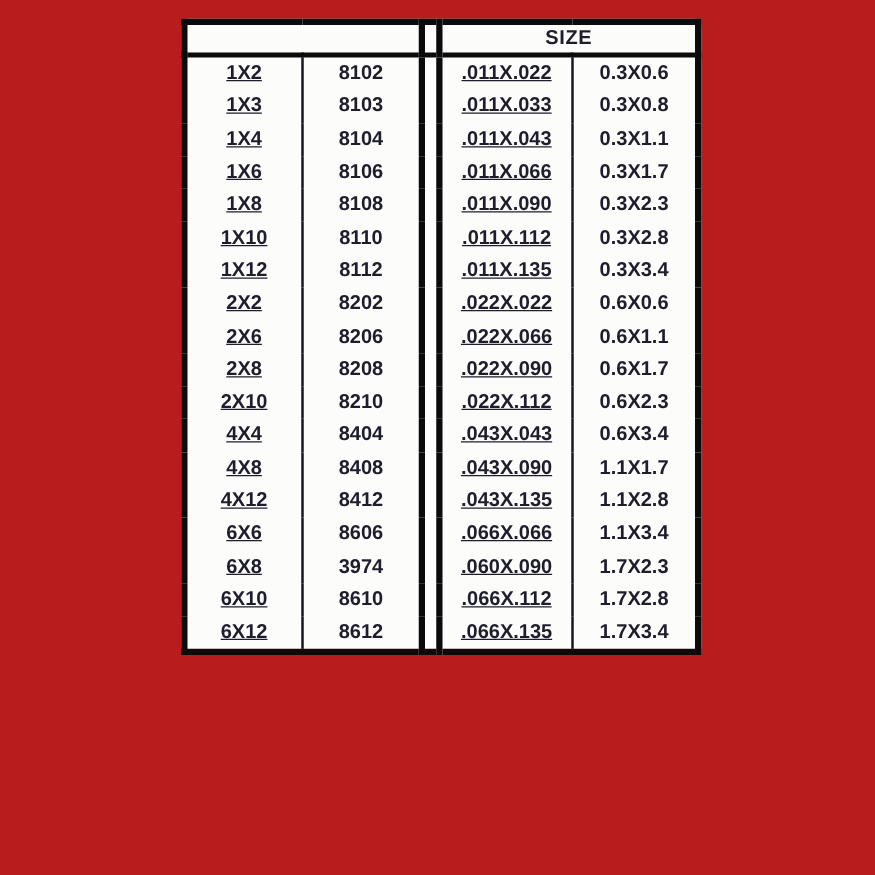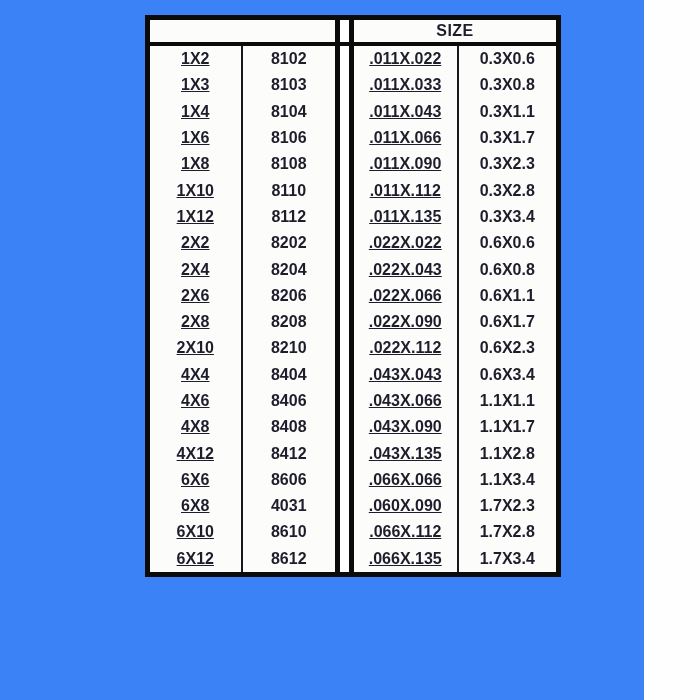--- a/index.html
+++ b/index.html
@@ -5,23 +5,23 @@
   html, body {
     margin: 0;
     padding: 0;
     width: 700px;
     height: 700px;
     background: #fefefe;
     font-family: "Liberation Sans", sans-serif;
   }
   .page {
     position: relative;
-    width: 644px;
+    width: 700px;
     height: 700px;
-    background: #3b82f6;
+    background: #b91c1c;
     overflow: hidden;
   }
   table.strip-table {
     position: absolute;
     left: 145px;
     top: 15px;
     border-collapse: collapse;
     table-layout: fixed;
     background: #fcfcfb;
     color: #1d1d2c;
@@ -134,27 +134,20 @@
           <td class="c-mm">0.3X3.4</td>
         </tr>
         <tr>
           <td class="c-scale">2X2</td>
           <td class="c-item">8202</td>
           <td class="cgap"></td>
           <td class="c-inch">.022X.022</td>
           <td class="c-mm">0.6X0.6</td>
         </tr>
         <tr>
-          <td class="c-scale">2X4</td>
-          <td class="c-item">8204</td>
-          <td class="cgap"></td>
-          <td class="c-inch">.022X.043</td>
-          <td class="c-mm">0.6X0.8</td>
-        </tr>
-        <tr>
           <td class="c-scale">2X6</td>
           <td class="c-item">8206</td>
           <td class="cgap"></td>
           <td class="c-inch">.022X.066</td>
           <td class="c-mm">0.6X1.1</td>
         </tr>
         <tr>
           <td class="c-scale">2X8</td>
           <td class="c-item">8208</td>
           <td class="cgap"></td>
@@ -169,27 +162,20 @@
           <td class="c-mm">0.6X2.3</td>
         </tr>
         <tr>
           <td class="c-scale">4X4</td>
           <td class="c-item">8404</td>
           <td class="cgap"></td>
           <td class="c-inch">.043X.043</td>
           <td class="c-mm">0.6X3.4</td>
         </tr>
         <tr>
-          <td class="c-scale">4X6</td>
-          <td class="c-item">8406</td>
-          <td class="cgap"></td>
-          <td class="c-inch">.043X.066</td>
-          <td class="c-mm">1.1X1.1</td>
-        </tr>
-        <tr>
           <td class="c-scale">4X8</td>
           <td class="c-item">8408</td>
           <td class="cgap"></td>
           <td class="c-inch">.043X.090</td>
           <td class="c-mm">1.1X1.7</td>
         </tr>
         <tr>
           <td class="c-scale">4X12</td>
           <td class="c-item">8412</td>
           <td class="cgap"></td>
@@ -198,21 +184,21 @@
         </tr>
         <tr>
           <td class="c-scale">6X6</td>
           <td class="c-item">8606</td>
           <td class="cgap"></td>
           <td class="c-inch">.066X.066</td>
           <td class="c-mm">1.1X3.4</td>
         </tr>
         <tr>
           <td class="c-scale">6X8</td>
-          <td class="c-item">4031</td>
+          <td class="c-item">3974</td>
           <td class="cgap"></td>
           <td class="c-inch">.060X.090</td>
           <td class="c-mm">1.7X2.3</td>
         </tr>
         <tr>
           <td class="c-scale">6X10</td>
           <td class="c-item">8610</td>
           <td class="cgap"></td>
           <td class="c-inch">.066X.112</td>
           <td class="c-mm">1.7X2.8</td>

